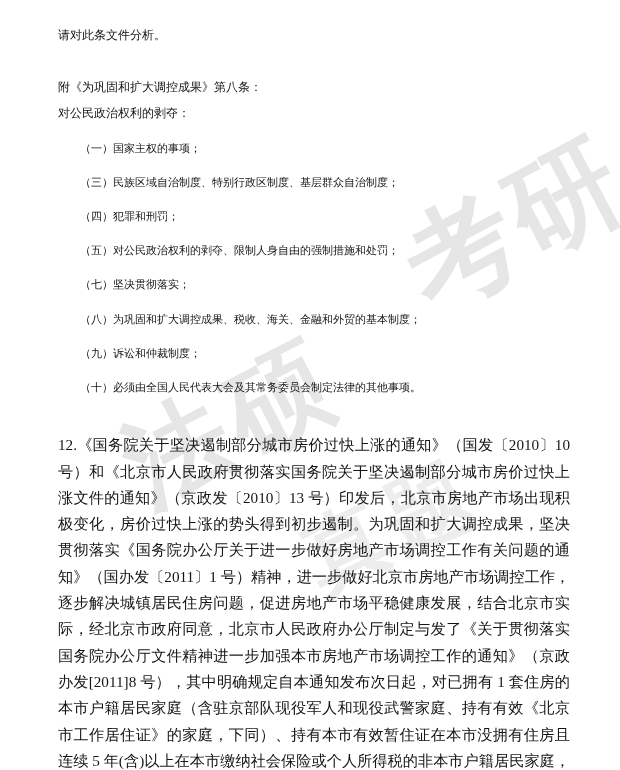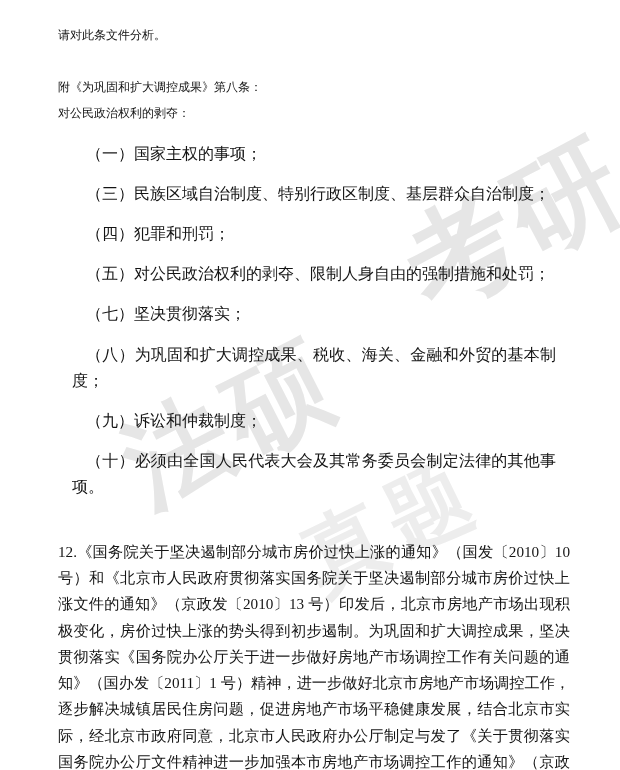--- a/index.html
+++ b/index.html
@@ -74,23 +74,23 @@
   .spacer-lg { height: 26px; }
   .spacer-md { height: 24px; }
 
   
   .clause-list {
     margin: 0;
     padding: 0;
     list-style: none;
   }
   .clause {
-    font-size: 16px;
+    font-size: 11px;
     line-height: 26.2px;
-    margin: 14px;
+    margin: 8px;
     text-indent: 14px;
     text-align: justify;
     text-justify: inter-ideograph;
     white-space: pre-wrap;
   }
 
   
   .long-para {
     font-size: 15.2px;
     line-height: 26.3px;

